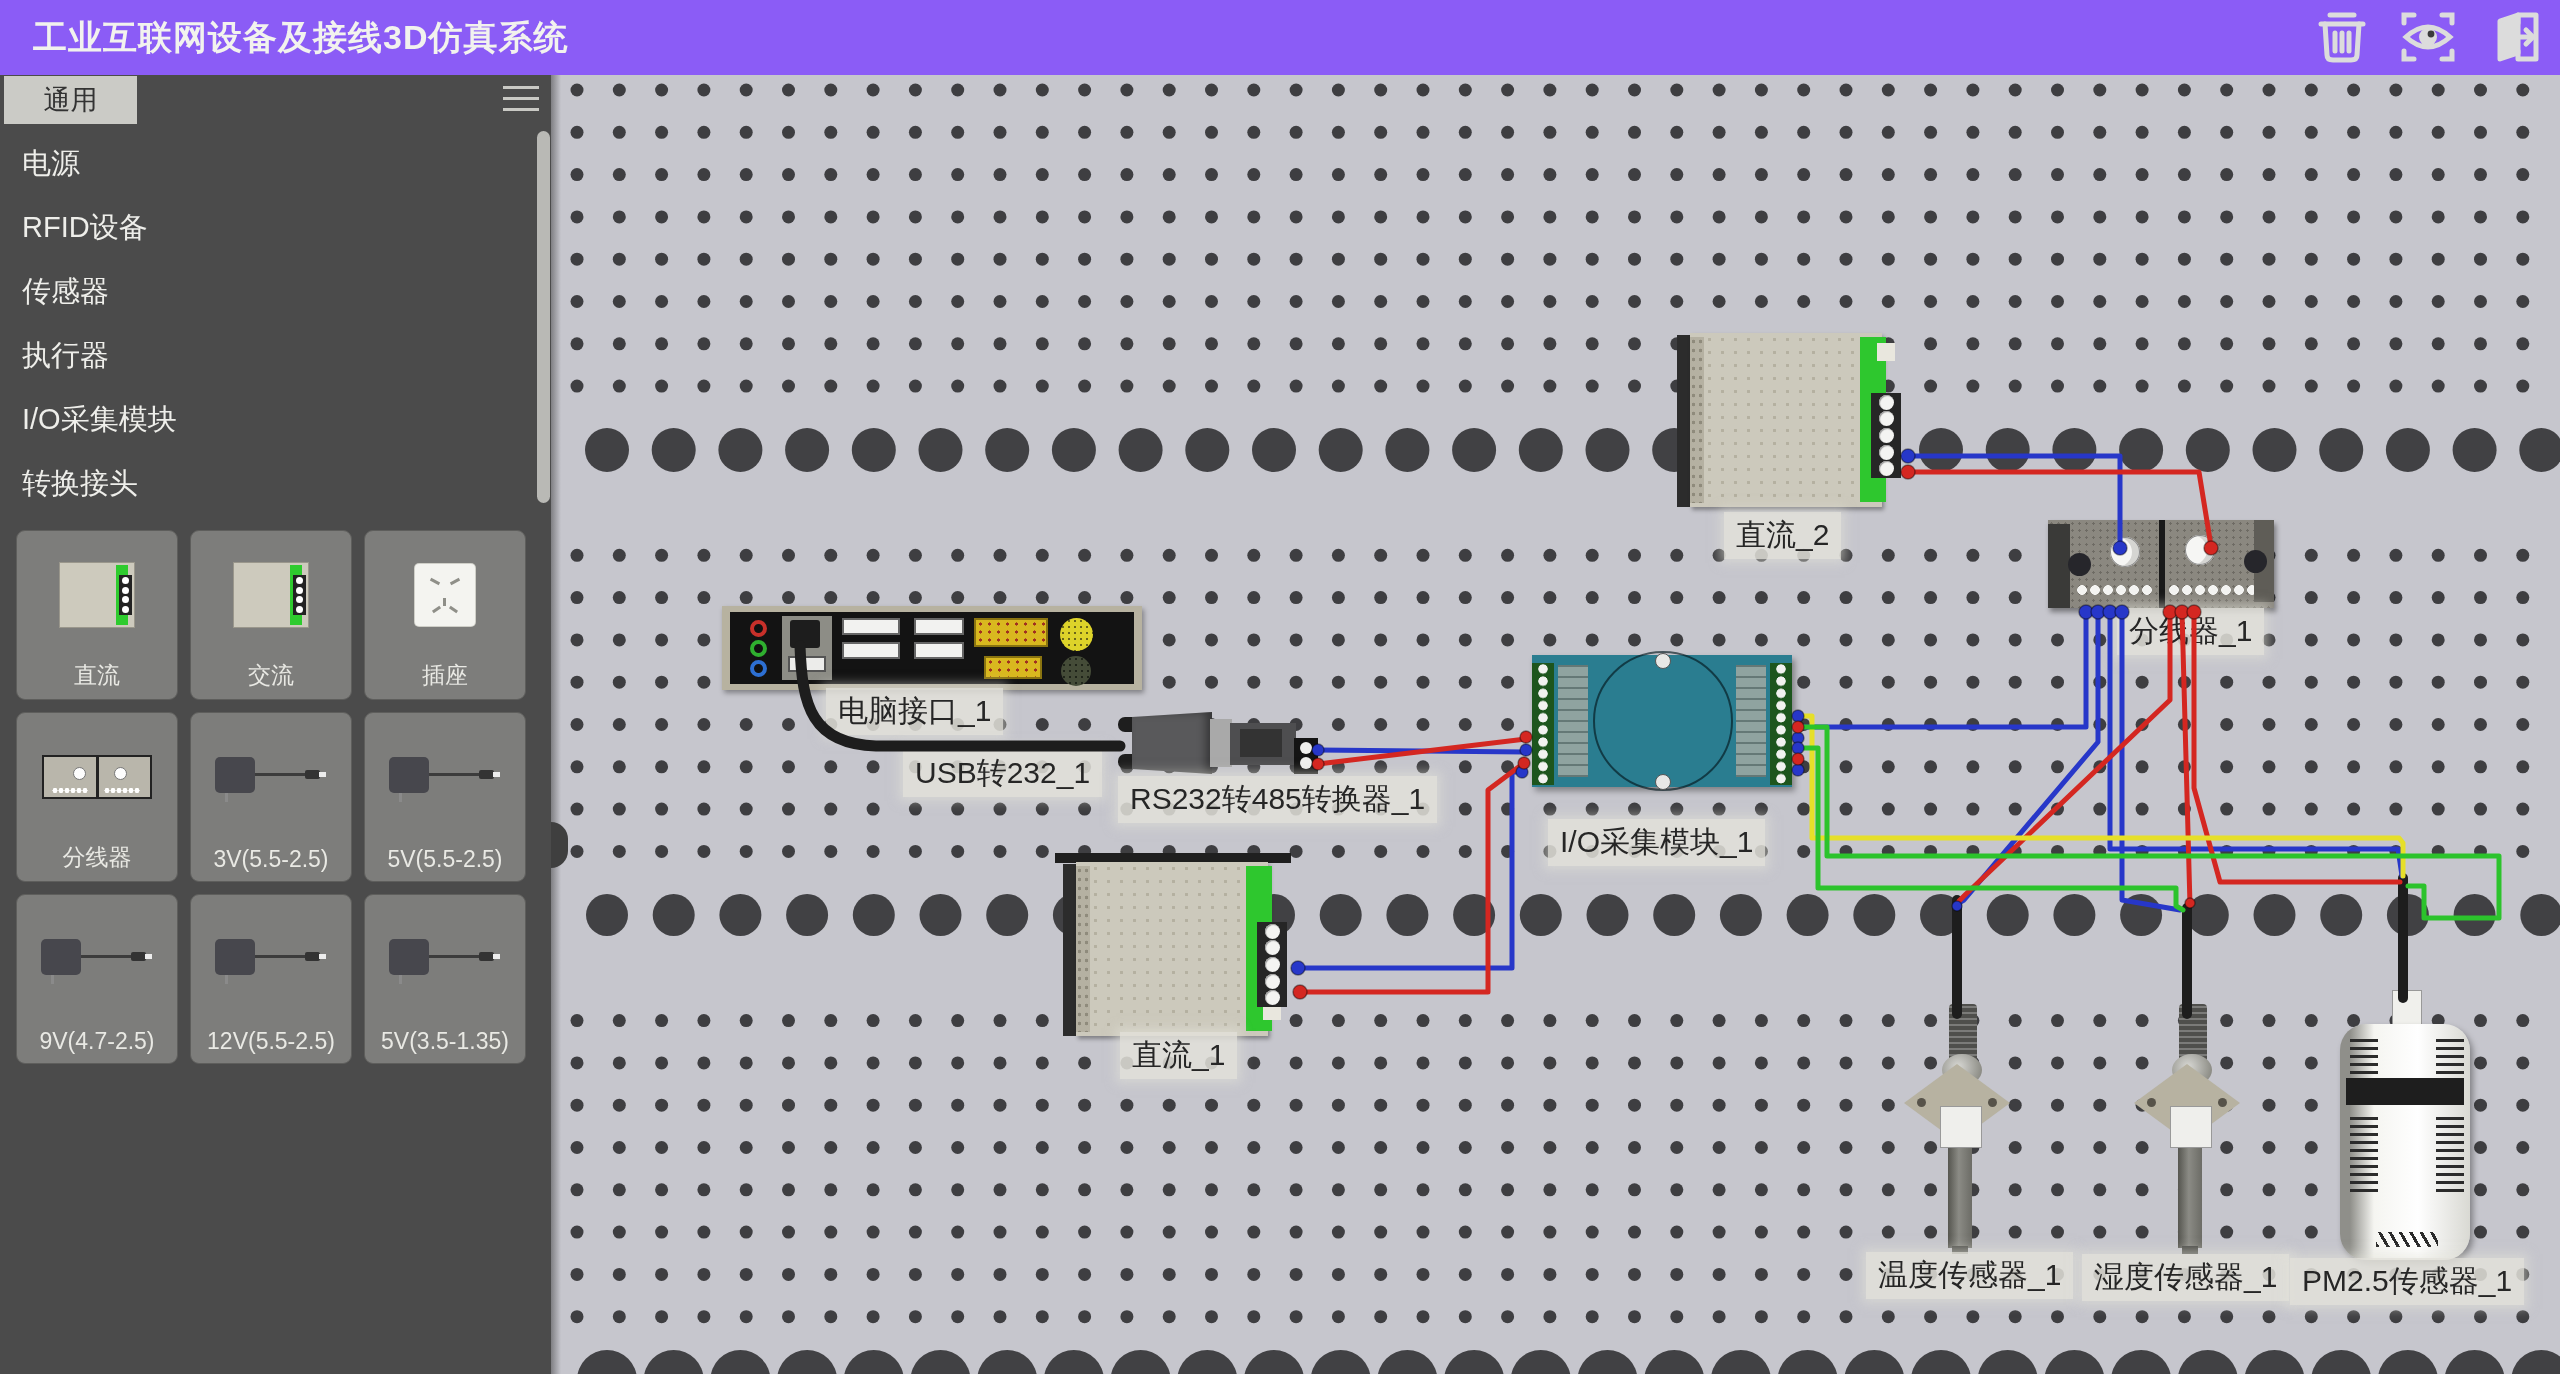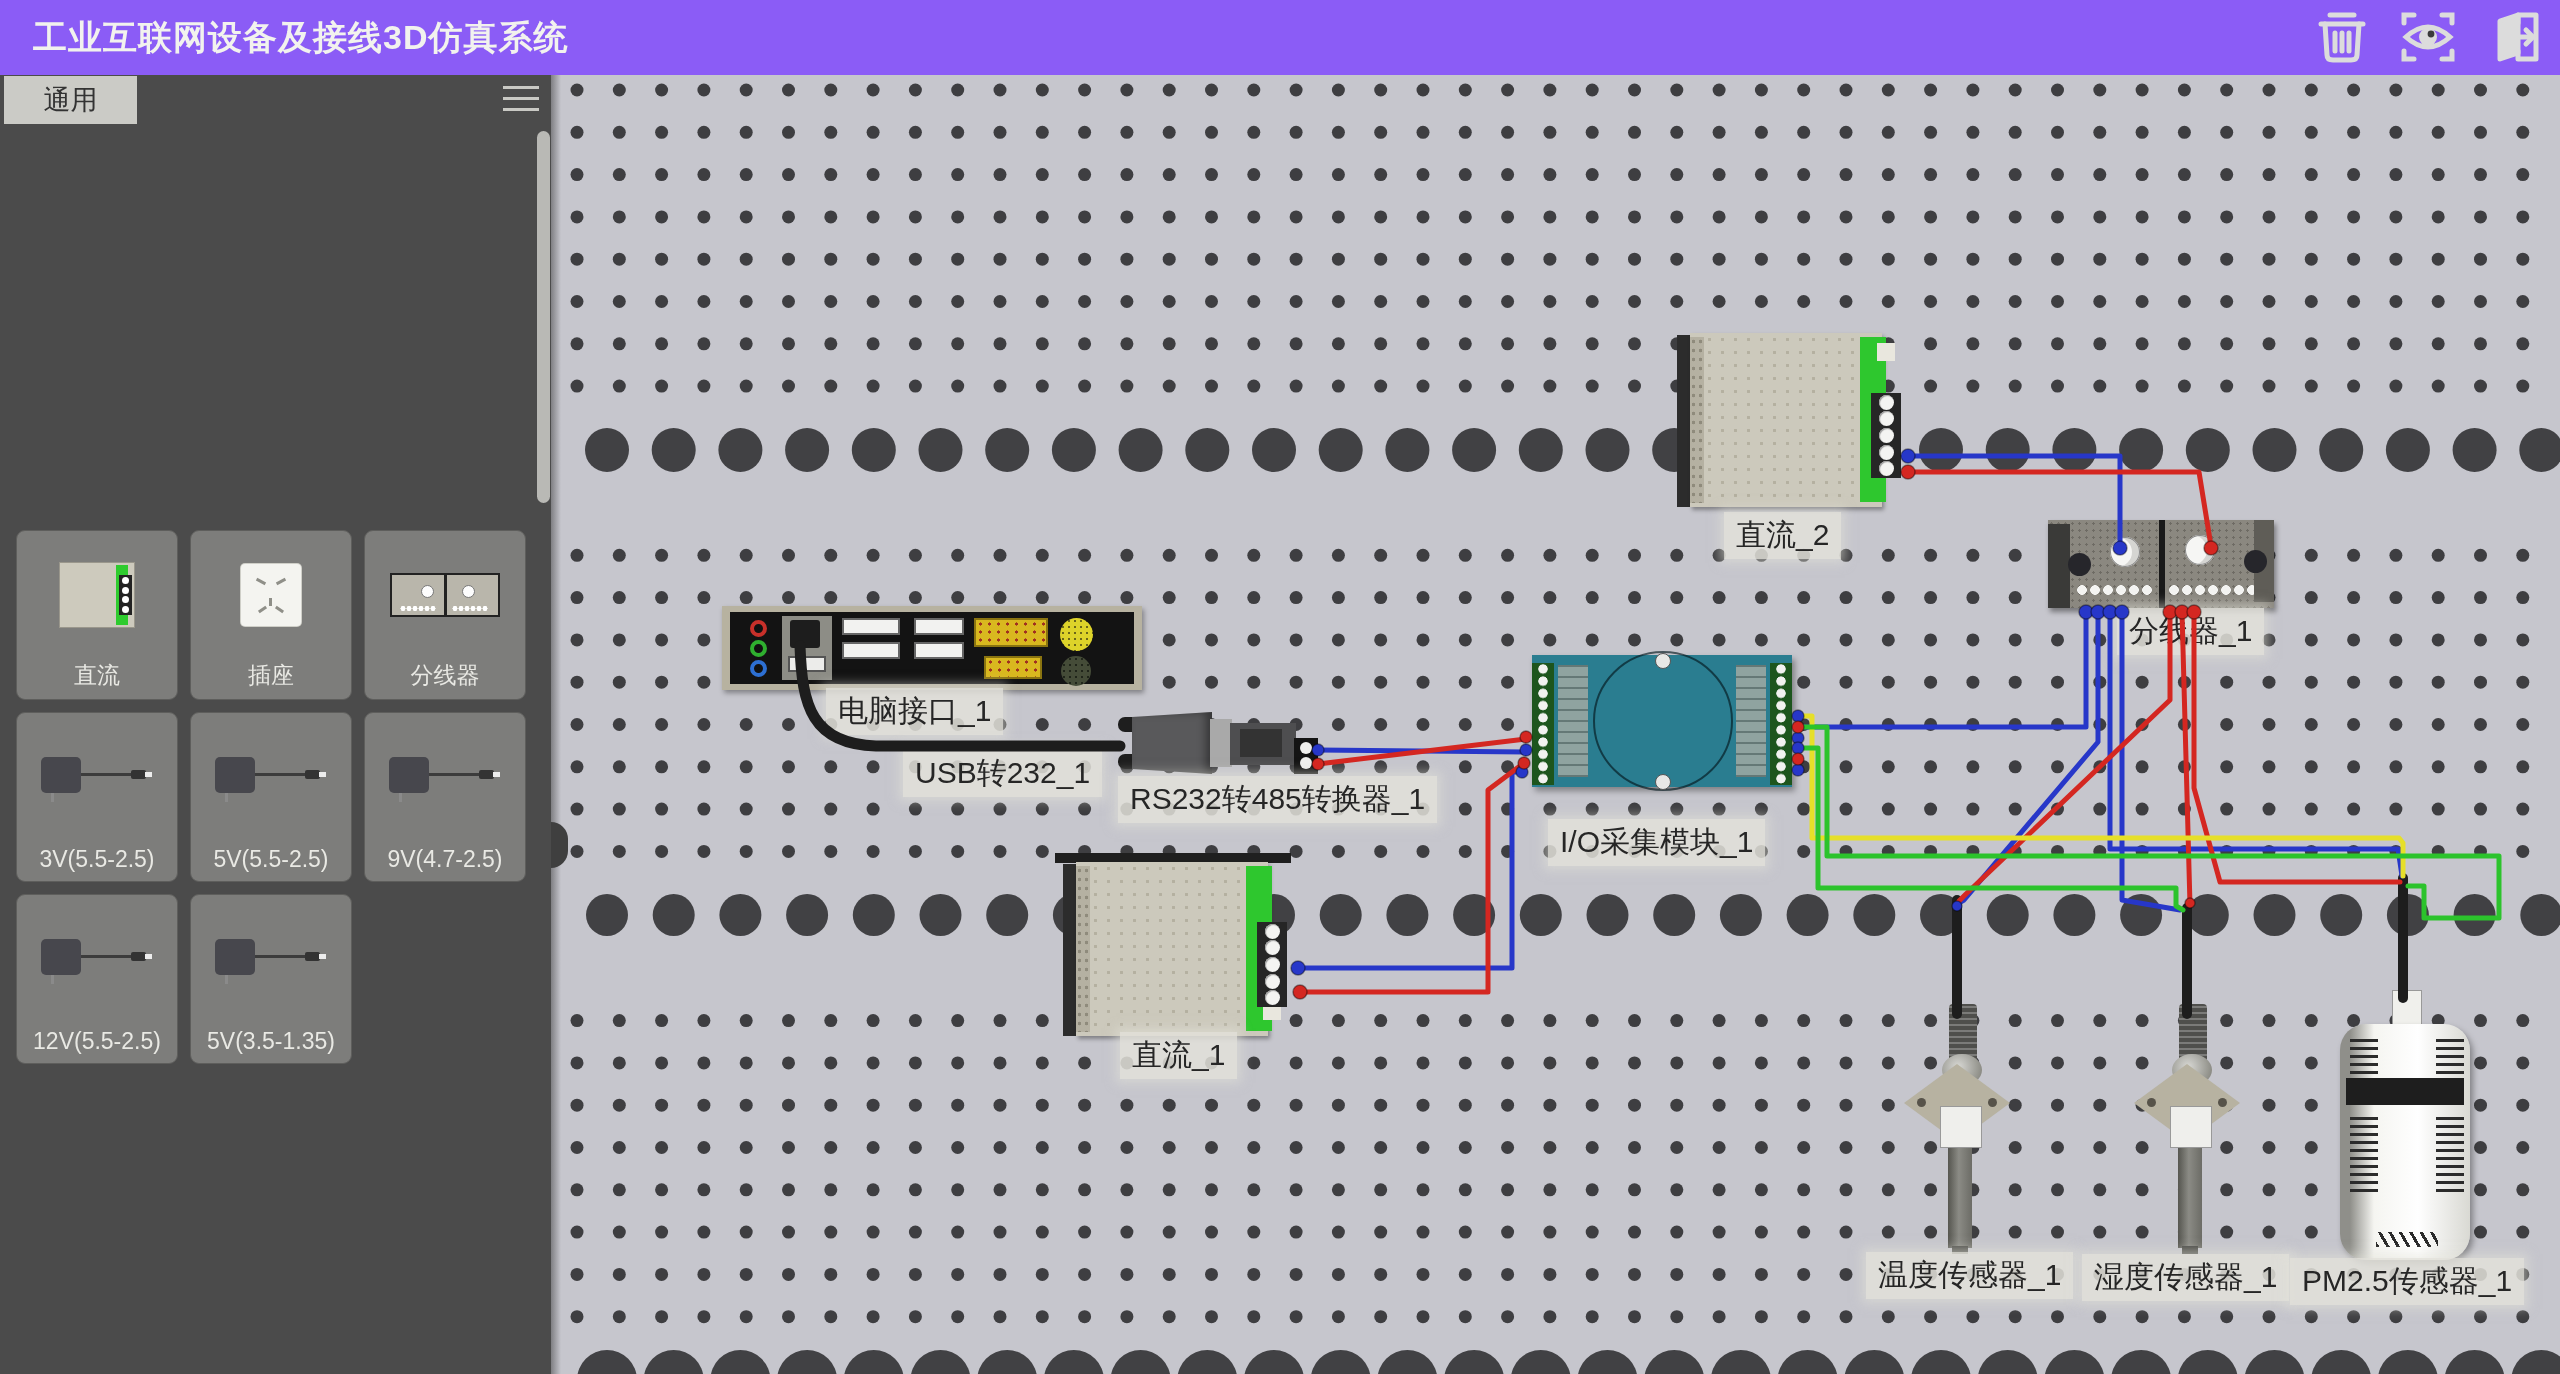--- a/index.html
+++ b/index.html
@@ -1419,36 +1419,58 @@
   </div>
 </div>
 
 <div class="sidebar">
   <div class="tab">通用</div>
   <div class="hamburger">
       <i></i>
       <i></i>
       <i></i>
     </div>
+  <div class="menu">
+    <div class="cat">电源</div>
+    <div class="cat">RFID设备</div>
+    <div class="cat">传感器</div>
+    <div class="cat">执行器</div>
+    <div class="cat">I/O采集模块</div>
+    <div class="cat">转换接头</div>
+  </div>
   <div class="sb-scroll"></div>
 
   <div class="cards">
     <div class="card">
       <div class="thumb">
           <div class="t-psu">
             <div class="g"></div>
             <div class="b">
               <i></i>
               <i></i>
               <i></i>
               <i></i>
             </div>
           </div>
         </div>
       <div class="card-label">直流</div>
+    </div>
+    <div class="card">
+      <div class="thumb">
+          <div class="t-psu">
+            <div class="g"></div>
+            <div class="b">
+              <i></i>
+              <i></i>
+              <i></i>
+              <i></i>
+            </div>
+          </div>
+        </div>
+      <div class="card-label">交流</div>
     </div>
     <div class="card">
       <div class="thumb">
           <div class="t-outlet">
             <i class="s1"></i>
             <i class="s2"></i>
             <i class="s3"></i>
             <i class="s4"></i>
             <i class="s5"></i>
           </div>

